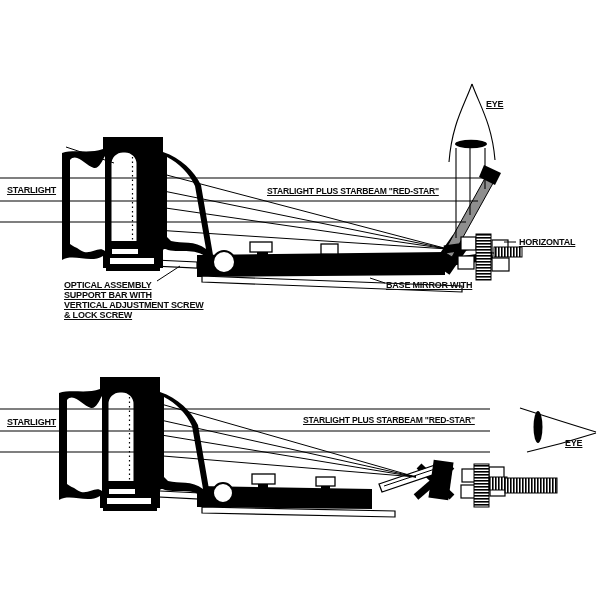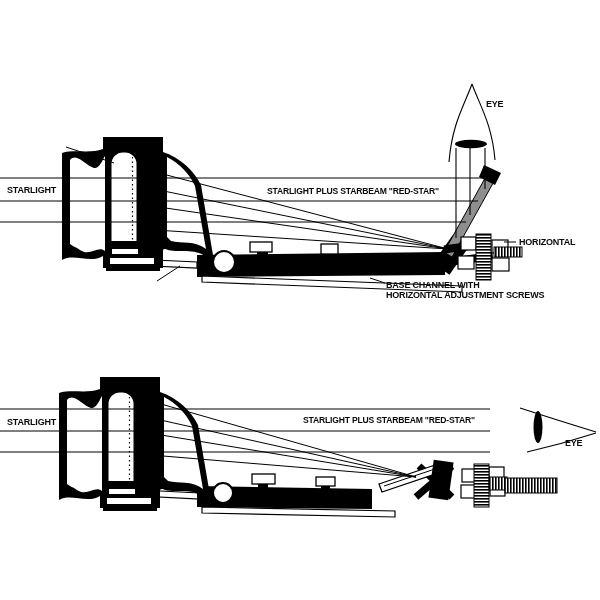--- a/index.html
+++ b/index.html
@@ -1,20 +1,20 @@
 <!DOCTYPE html>
 <html><head>
 <meta charset="utf-8">
 <style>
   html,body{margin:0;padding:0;background:#fff;}
   #page{position:relative;width:600px;height:600px;background:#fff;overflow:hidden;
         font-family:"Liberation Sans",sans-serif;}
   #art{position:absolute;left:0;top:0;}
   .lbl{position:absolute;color:#0a0a0a;font-weight:bold;font-size:9px;line-height:10px;
-       letter-spacing:-0.2px;white-space:nowrap;}
+       letter-spacing:-0.2px;white-space:nowrap;text-decoration:underline;}
   .lbl-sm{font-size:8.6px;}
 </style>
 </head>
 <body>
 
 <div id="page">
 
 <svg id="art" width="600" height="600" viewBox="0 0 600 600">
   <defs>
     <pattern id="knurlH" width="4" height="3" patternUnits="userSpaceOnUse">
@@ -156,24 +156,29 @@
 
 
 <div class="lbl" style="left:7px;top:185px">STARLIGHT</div>
 
 <div class="lbl lbl-sm" style="left:267px;top:186px">STARLIGHT PLUS STARBEAM "RED-STAR"</div>
 
 <div class="lbl" style="left:486px;top:99px">EYE</div>
 
 <div class="lbl" style="left:519px;top:237px">HORIZONTAL</div>
 
+<div class="lbl" style="left:64px;top:280px">
+  <div>OPTICAL ASSEMBLY</div>
+  <div>SUPPORT BAR WITH</div>
+  <div>VERTICAL ADJUSTMENT SCREW</div>
+  <div>&amp; LOCK SCREW</div>
+</div>
 
 <div class="lbl" style="left:386px;top:280px">
-  <div>BASE CHANNEL WITH</div>
-  <div>HORIZONTAL ADJUSTMENT SCREWS</div>
+  <div>BASE MIRROR WITH</div>
 </div>
 
 <div class="lbl" style="left:7px;top:417px">STARLIGHT</div>
 
 <div class="lbl lbl-sm" style="left:303px;top:415px">STARLIGHT PLUS STARBEAM "RED-STAR"</div>
 
 <div class="lbl" style="left:565px;top:438px">EYE</div>
 
 </div>
 

